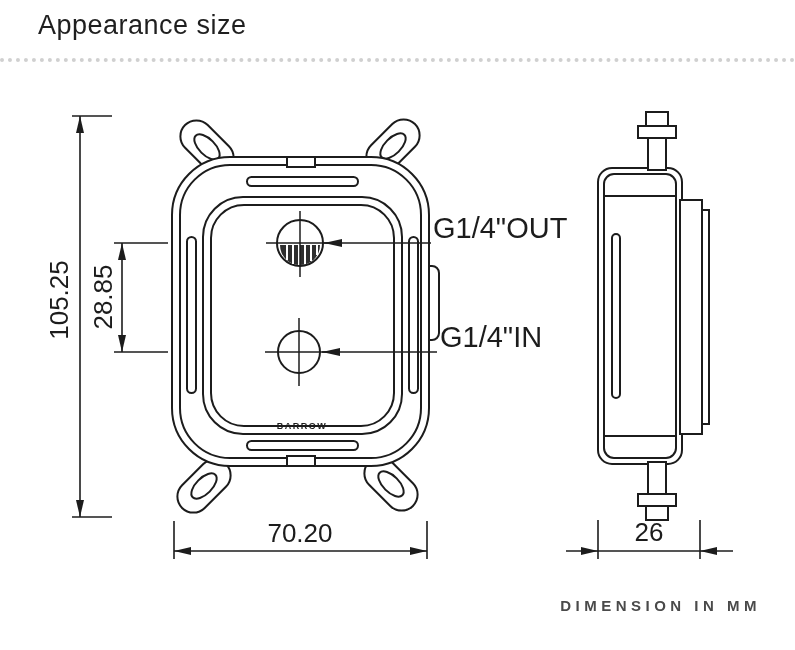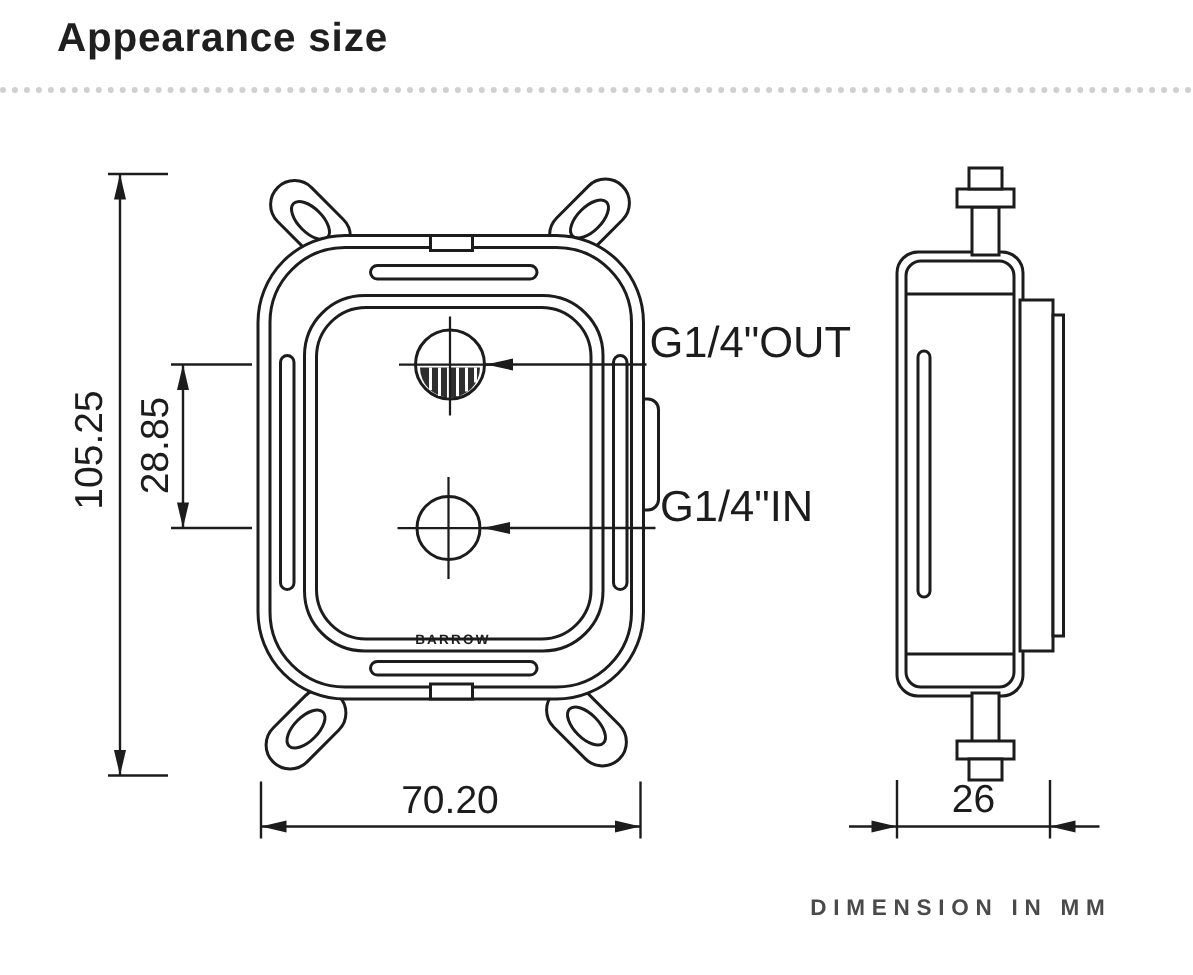--- a/index.html
+++ b/index.html
@@ -13,36 +13,36 @@
     width: 795px;
     height: 650px;
     background: #ffffff;
     overflow: hidden;
   }
   .page-title {
     position: absolute;
     left: 38px;
     top: 10px;
     font-size: 27px;
-    font-weight: 700;
+    font-weight: 400;
     color: #1f1f1f;
     letter-spacing: 0.5px;
   }
   .dotted-sep {
     position: absolute;
     left: 0;
     top: 58px;
     width: 795px;
     height: 0;
     border-top: 4px dotted #d0d0d0;
   }
   .footer-note {
     position: absolute;
     top: 597px;
-    right: 54px;
+    right: 34px;
     font-size: 15px;
     font-weight: 600;
     letter-spacing: 4.5px;
     color: #4a4a4a;
   }
   svg.drawing {
     position: absolute;
     left: 0;
     top: 0;
   }

